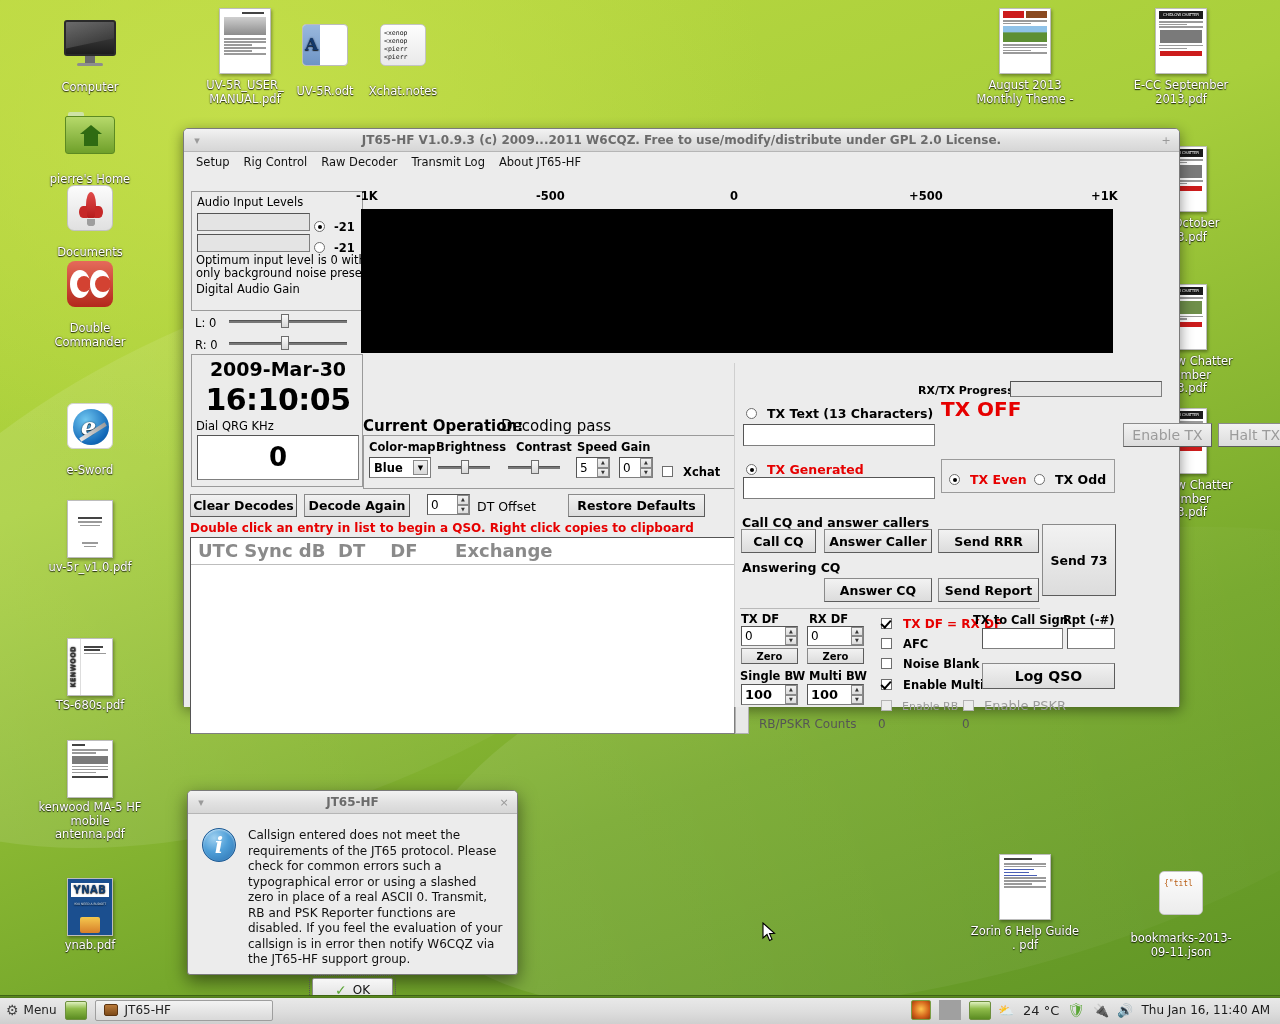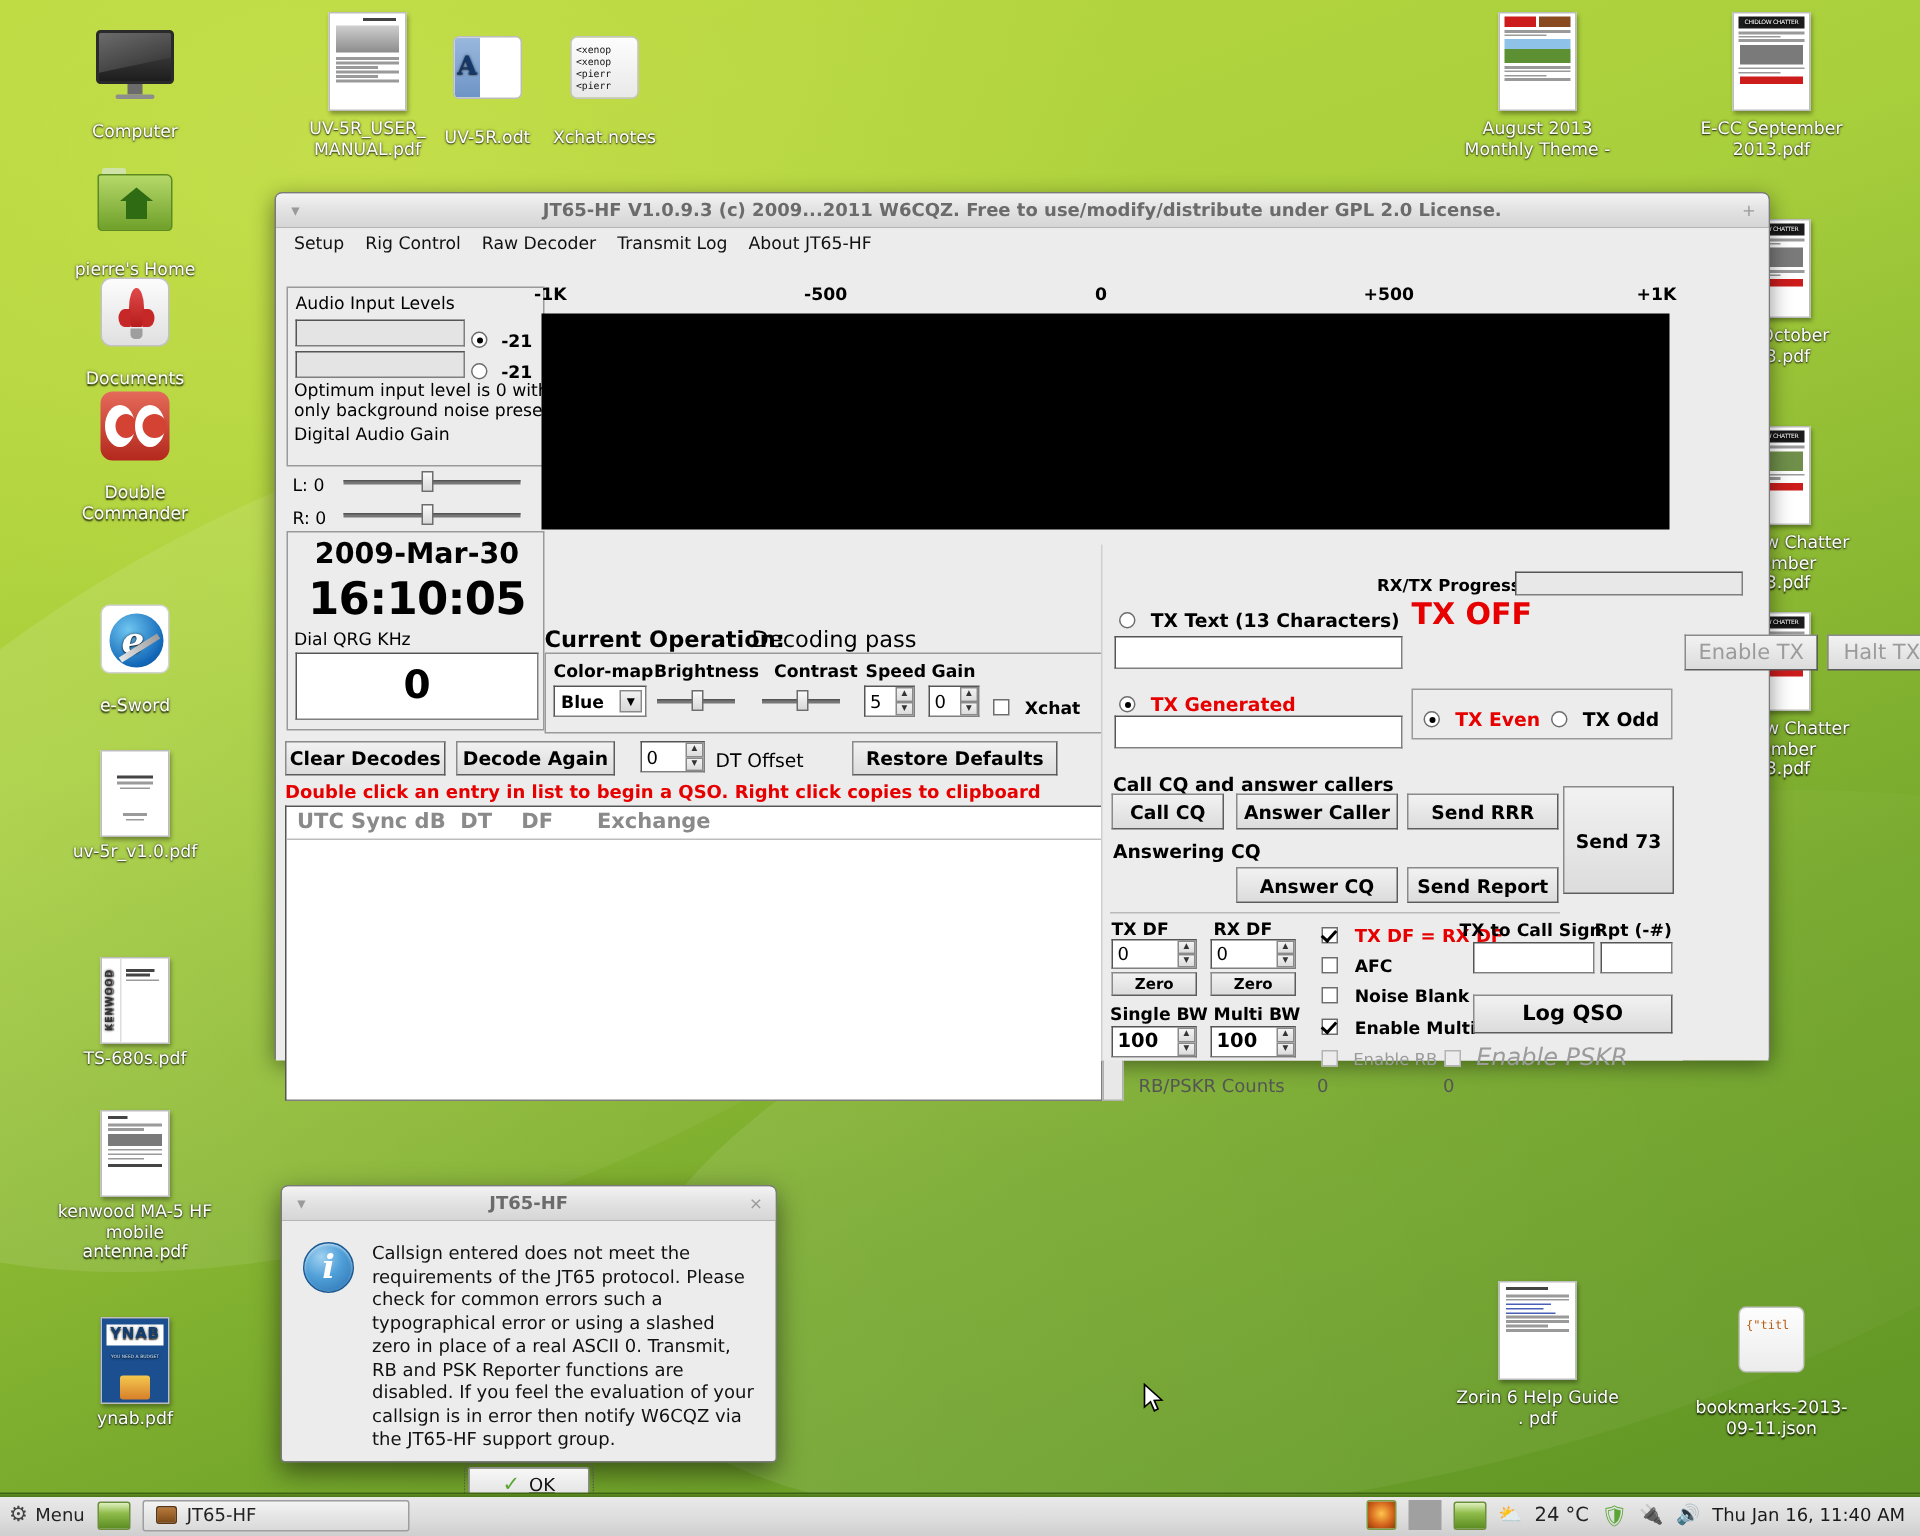--- a/index.html
+++ b/index.html
@@ -613,21 +613,21 @@
           <div>▲</div>
           <div>▼</div>
         </div>
     </div>
     <div class="lbl-s" style="position:absolute;left:293px;top:328px;font-size:12.5px;">DT Offset</div>
     <div class="btn" style="left:384px;top:323px;width:137px;height:23px;">Restore Defaults</div>
 
     <div class="redtxt" style="position:absolute;left:6px;top:350px;font-size:12px;">Double click an entry in list to begin a QSO.  Right click copies to clipboard</div>
 
     <div class="txtin" style="left:6px;top:366px;width:545px;height:197px;background:#fff;overflow:hidden;">
-      <div style="font-size:14px;font-weight:bold;color:#8a8a8a;padding:2px 0 0 7px;white-space:pre;">UTC Sync dB  DT    DF      Exchange</div>
+      <div style="font-size:18px;font-weight:bold;color:#8a8a8a;padding:2px 0 0 7px;white-space:pre;">UTC Sync dB  DT    DF      Exchange</div>
       <div style="border-top:1px solid #bdbdbd;margin-top:3px;"></div>
     </div>
     <div style="position:absolute;left:551px;top:366px;width:14px;height:197px;background:#e8e8e8;border:1px solid #b0b0b0;"></div>
 
     <div style="position:absolute;left:550px;top:192px;width:388px;height:344px;background:#ececec;border-left:1px solid #cfcfcf;"></div>
 
     <div class="lbl-b" style="position:absolute;left:734px;top:213px;font-size:11px;">RX/TX Progress</div>
     <div class="txtin" style="left:826px;top:210px;width:152px;height:16px;background:#e8e8e8;"></div>
 
     <div style="position:absolute;left:562px;top:232px;">
@@ -720,21 +720,21 @@
     <div style="position:absolute;left:697px;top:503px;">
       <span class="chk on"></span>
       <span class="lbl-b" style="margin-left:6px;">Enable Multi</span>
     </div>
     <div style="position:absolute;left:697px;top:524px;">
       <span class="chk dis"></span>
       <span style="margin-left:5px;font-size:11px;color:#9b9b9b;">Enable RB</span>
     </div>
     <div style="position:absolute;left:779px;top:524px;">
       <span class="chk dis"></span>
-      <span style="margin-left:5px;font-size:16px;color:#9b9b9b;font-style:italic;">Enable PSKR</span>
+      <span style="margin-left:5px;font-size:13px;color:#9b9b9b;">Enable PSKR</span>
     </div>
 
     <div style="position:absolute;left:575px;top:546px;font-size:12px;color:#555;">RB/PSKR Counts</div>
     <div style="position:absolute;left:694px;top:546px;font-size:12px;color:#555;">0</div>
     <div style="position:absolute;left:778px;top:546px;font-size:12px;color:#555;">0</div>
 
     <div class="lbl-b" style="position:absolute;left:789px;top:442px;font-size:11.5px;">TX to Call Sign</div>
     <div class="lbl-b" style="position:absolute;left:879px;top:442px;font-size:11.5px;">Rpt (-#)</div>
     <div class="txtin" style="left:798px;top:457px;width:81px;height:21px;"></div>
     <div class="txtin" style="left:883px;top:457px;width:48px;height:21px;"></div>

